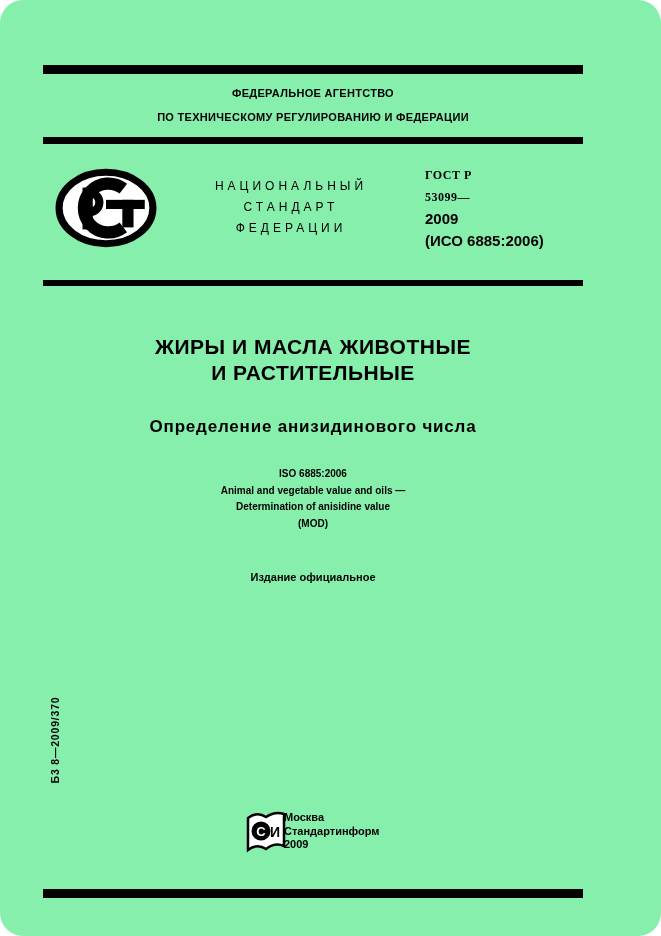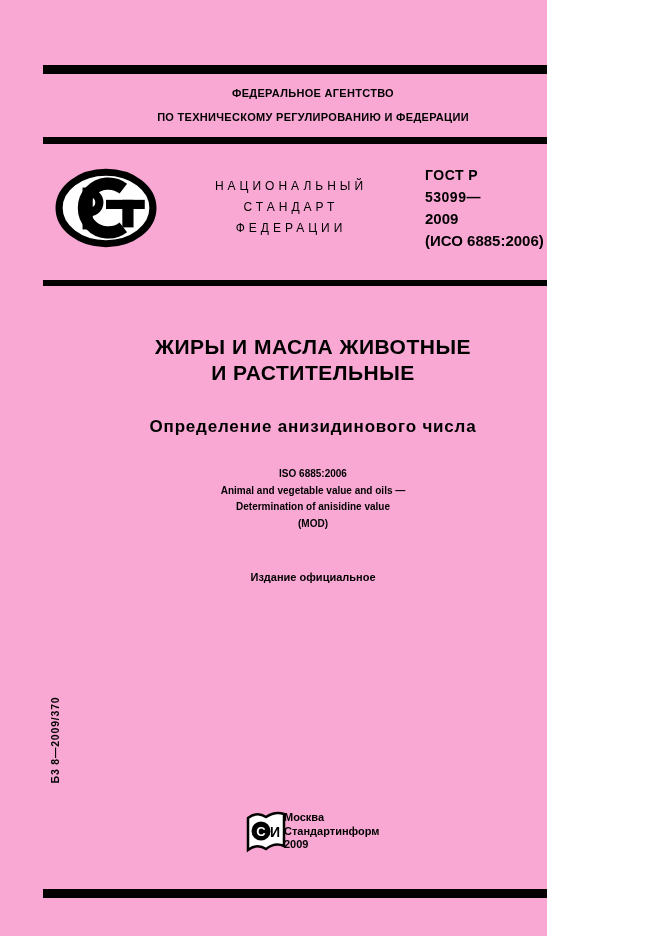--- a/index.html
+++ b/index.html
@@ -1,33 +1,34 @@
 <!DOCTYPE html>
 <html><head>
 <meta charset="utf-8">
 <style>
   html,body{margin:0;padding:0;background:#ffffff;}
   .page{
     position:relative;
-    width:547px;height:936px;
-    background:#f9a8d4;
+    width:661px;height:936px;
+    background:#86efac;
     font-family:"Liberation Sans",sans-serif;
     color:#000;
     overflow:hidden;
+    border-radius:23px;
   }
   .rule{position:absolute;left:43px;width:540px;background:#000;}
   .ctext{position:absolute;left:43px;width:540px;text-align:center;font-weight:bold;}
   .agency{font-size:11px;letter-spacing:.3px;}
   .natstd{
     position:absolute;left:200px;top:176px;width:182px;
     text-align:center;font-weight:normal;font-size:12px;
     letter-spacing:4px;line-height:21px;white-space:nowrap;
   }
   .gost{position:absolute;left:425px;top:164px;font-weight:bold;line-height:22px;}
-  .gost .big{font-size:14px;letter-spacing:.5px;}
+  .gost .big{font-size:12px;letter-spacing:.5px;font-family:Liberation Serif, serif;}
   .gost .small{font-size:15px;}
   .doctitle{top:334px;font-size:21px;letter-spacing:.5px;line-height:26px;}
   .subtitle{top:417px;font-size:17px;letter-spacing:.8px;}
   .isoblock{top:466px;font-size:10px;line-height:16.5px;}
   .edition{top:571px;font-size:11px;}
   .sidecode{
     position:absolute;left:0px;top:734px;width:110px;
     transform:rotate(-90deg);transform-origin:center;
     text-align:center;font-weight:bold;font-size:10.5px;letter-spacing:.8px;
     white-space:nowrap;

